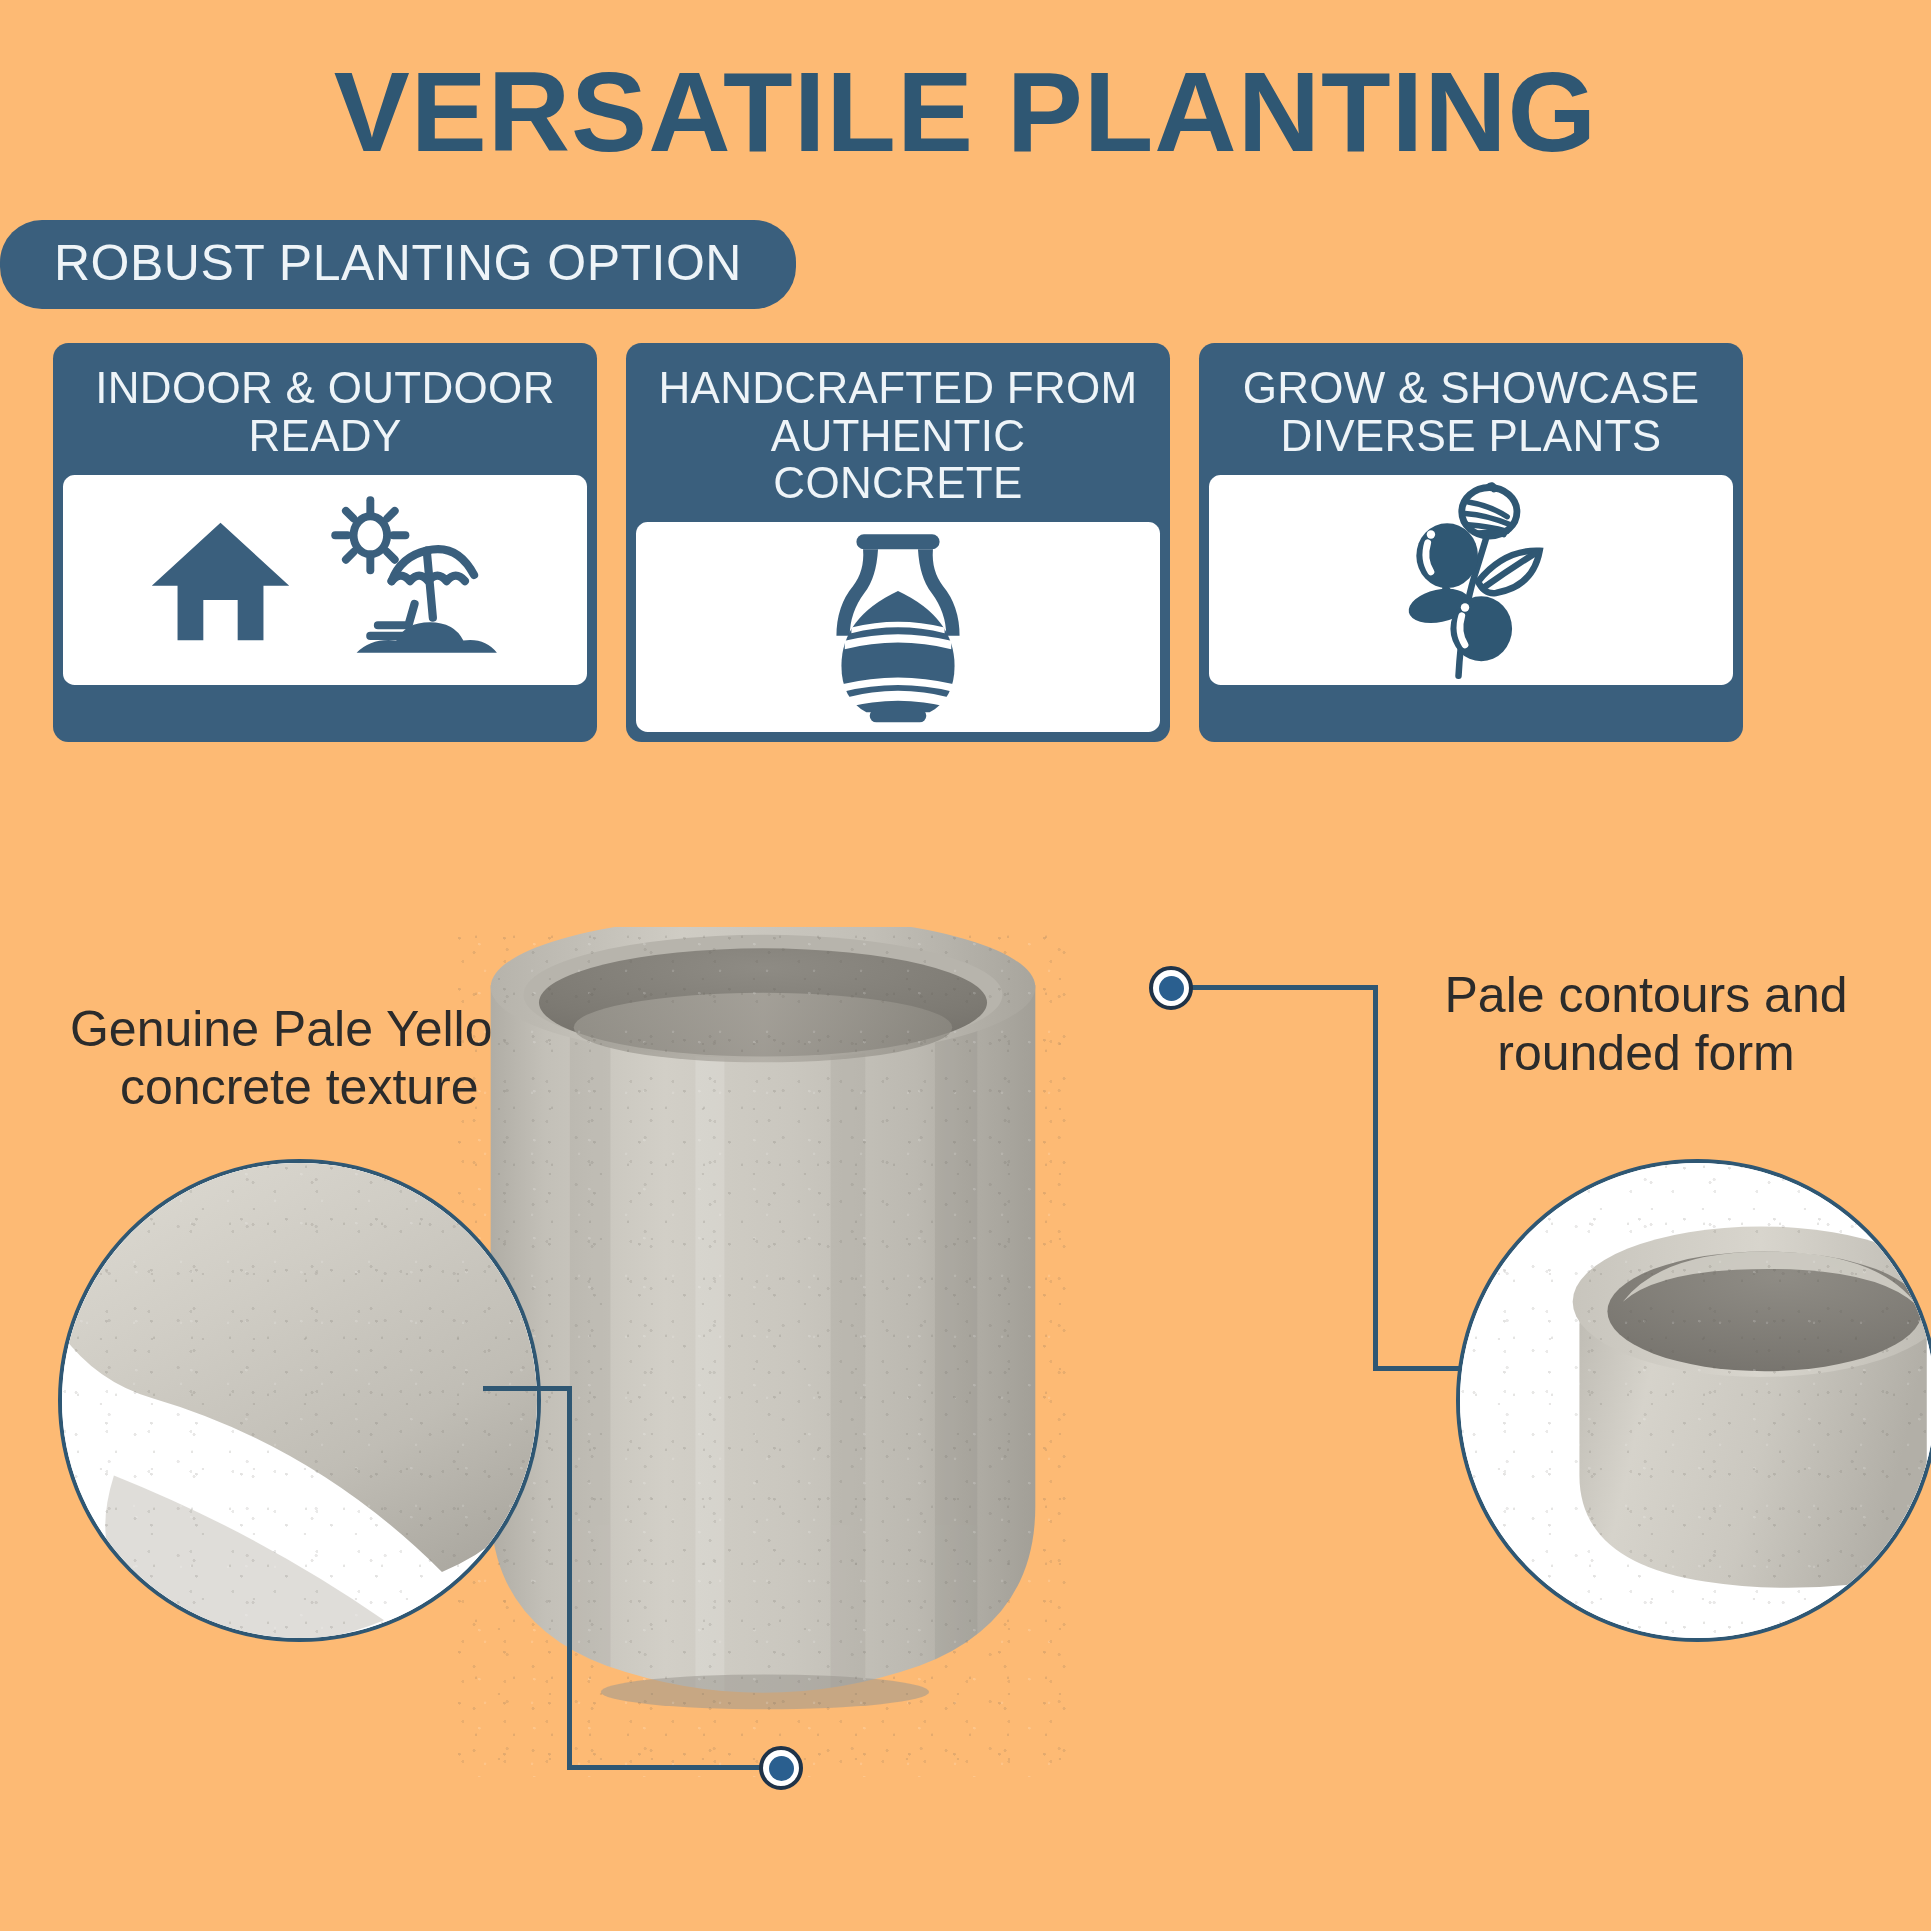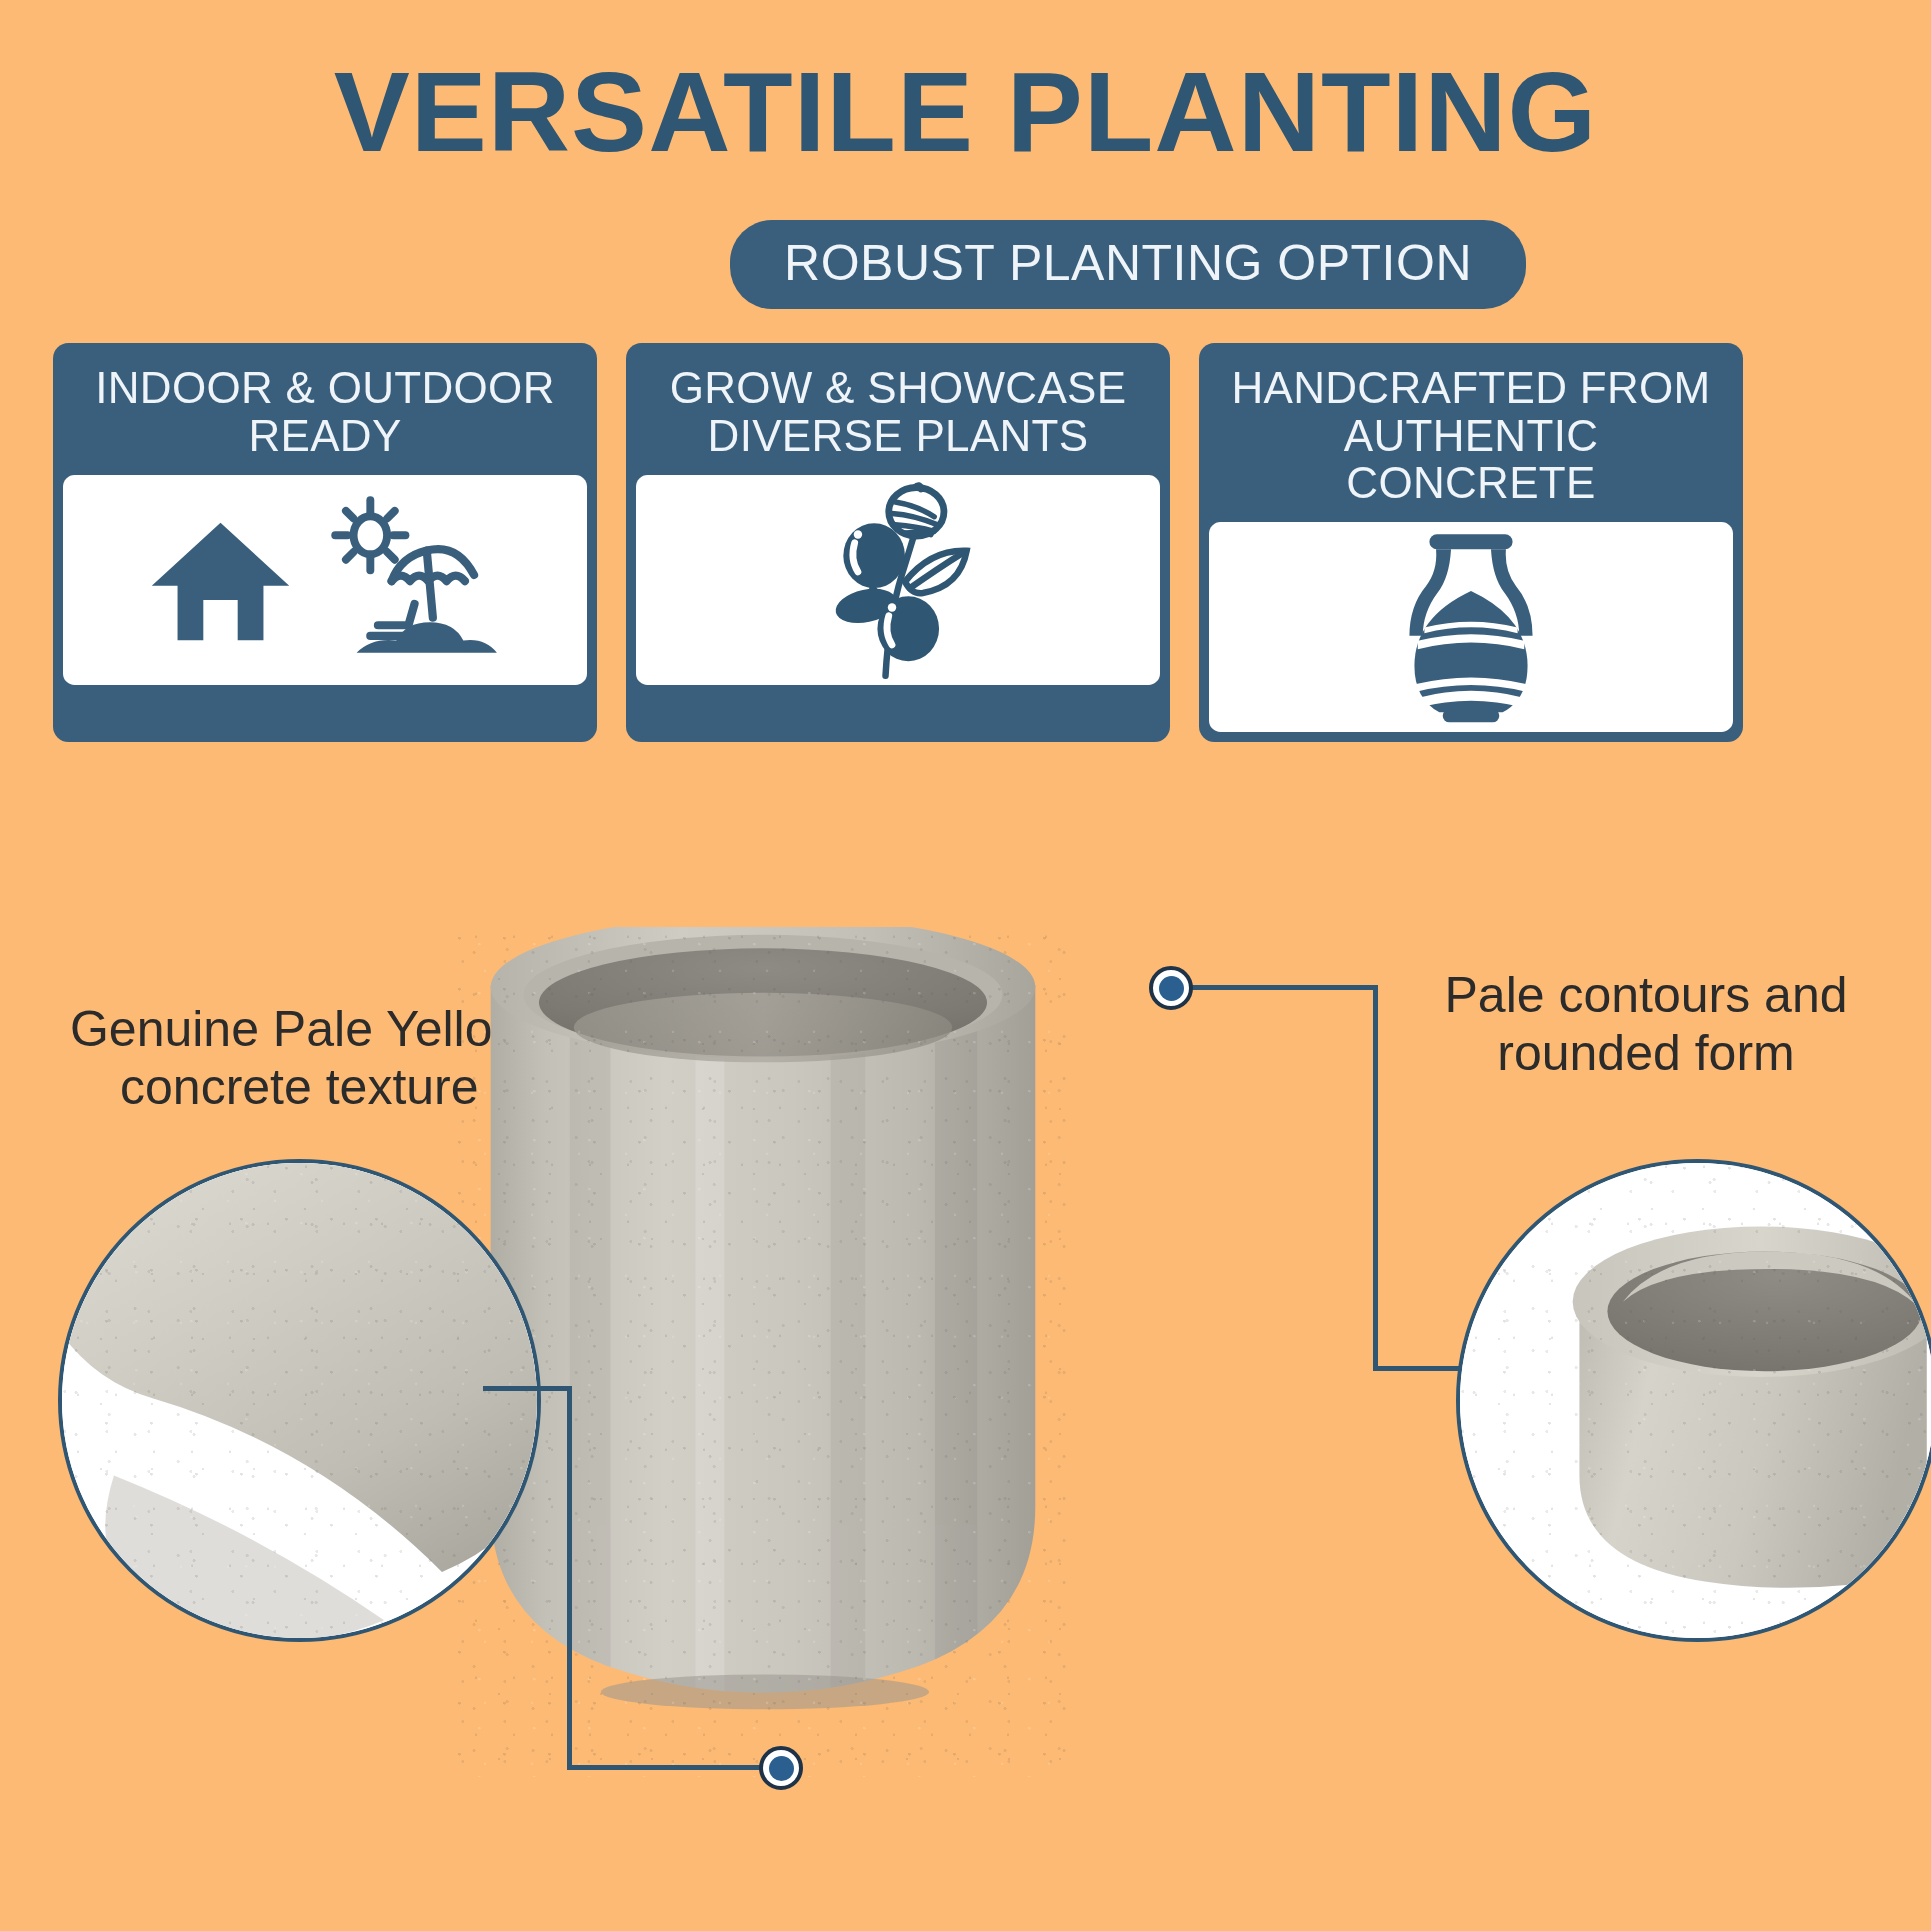--- a/index.html
+++ b/index.html
@@ -15,21 +15,21 @@
   
   .title {
     position: absolute; top: 50px; left: 0; width: 1931px;
     text-align: center;
     font-size: 114px; font-weight: 700; letter-spacing: 1px;
     color: #2f5773; line-height: 1.08;
     font-family: "Liberation Sans", sans-serif;
   }
   .pill-wrap {
     position: absolute; top: 220px; left: 0; width: 1526px;
-    display: flex; justify-content: flex-end;
+    display: flex; justify-content: flex-start;
   }
   .pill {
     background: #3a5f7d; color: #eef4f8;
     border-radius: 42px;
     padding: 13.5px 54px 17.4px 54px;
     font-size: 50px; font-weight: 400; letter-spacing: 0.5px;
     white-space: nowrap;
   }
 
   
@@ -158,20 +158,48 @@
               <path d="M38 85 L58 85 L62 71"></path>
               <path d="M33 92 L62 92"></path>
             </g>
             <path d="M24 103 q10 -10 26 -8 q6 -12 22 -12 q16 0 22 12 q14 -2 22 8 Z" fill="#3a5f7d"></path>
           </svg>
         </span>
       </div>
     </div>
 
     <div class="card">
+      <div class="card-head">HANDCRAFTED FROM AUTHENTIC CONCRETE</div>
+      <div class="card-body">
+        <span>
+          <svg width="154" height="193" viewBox="0 0 92 116">
+            <g fill="#3a5f7d">
+
+              <rect x="21" y="2" width="50" height="9" rx="4.5"></rect>
+
+              <path d="M25 11 h9 q-1 17 -8 26 q-9 12 -9 26 h-8 q0 -18 10 -30 q7 -9 6 -22 Z"></path>
+              <path d="M67 11 h-9 q1 17 8 26 q9 12 9 26 h8 q0 -18 -10 -30 q-7 -9 -6 -22 Z"></path>
+
+              <path d="M46 36 q-34 16 -34 45 q0 20 15 28 h38 q15 -8 15 -28 q0 -29 -34 -45 Z"></path>
+
+              <rect x="29" y="107" width="34" height="8" rx="4"></rect>
+            </g>
+
+            <g fill="#ffffff">
+              <path d="M18 58 q28 -7 56 0 l0 3.4 q-28 -7 -56 0 Z"></path>
+              <path d="M14 66 q32 -8 64 0 l0 5 q-32 -8 -64 0 Z"></path>
+              <path d="M13 92 q33 -8 66 0 l0 4.6 q-33 -8 -66 0 Z"></path>
+              <path d="M15 100 q31 -8 62 0 l0 6 q-31 -8 -62 0 Z"></path>
+            </g>
+          </svg>
+        </span>
+      </div>
+    </div>
+
+    <div class="card">
       <div class="card-head">GROW &amp; SHOWCASE DIVERSE PLANTS</div>
       <div class="card-body">
         <span>
           <svg width="169" height="198" viewBox="0 0 104 122">
             <g fill="none" stroke="#2f5773" stroke-width="4" stroke-linecap="round">
 
               <path d="M44 120 q2 -36 10 -62 q5 -16 8 -26"></path>
 
               <path d="M50 88 q-6 -14 -14 -22"></path>
             </g>
@@ -197,48 +225,20 @@
               <path d="M25 38 q-3 10 2 18" fill="none" stroke="#ffffff" stroke-width="4.2" stroke-linecap="round"></path>
               <circle cx="27" cy="33" r="2.6" fill="#ffffff"></circle>
             </g>
 
             <ellipse cx="32" cy="77" rx="19" ry="10" fill="#2f5773" transform="rotate(-12 32 77)"></ellipse>
 
             <g>
               <ellipse cx="58" cy="91" rx="19" ry="20" fill="#2f5773"></ellipse>
               <path d="M46 83 q-3 10 2 18" fill="none" stroke="#ffffff" stroke-width="4.2" stroke-linecap="round"></path>
               <circle cx="48" cy="78" r="2.6" fill="#ffffff"></circle>
-            </g>
-          </svg>
-        </span>
-      </div>
-    </div>
-
-    <div class="card">
-      <div class="card-head">HANDCRAFTED FROM AUTHENTIC CONCRETE</div>
-      <div class="card-body">
-        <span>
-          <svg width="154" height="193" viewBox="0 0 92 116">
-            <g fill="#3a5f7d">
-
-              <rect x="21" y="2" width="50" height="9" rx="4.5"></rect>
-
-              <path d="M25 11 h9 q-1 17 -8 26 q-9 12 -9 26 h-8 q0 -18 10 -30 q7 -9 6 -22 Z"></path>
-              <path d="M67 11 h-9 q1 17 8 26 q9 12 9 26 h8 q0 -18 -10 -30 q-7 -9 -6 -22 Z"></path>
-
-              <path d="M46 36 q-34 16 -34 45 q0 20 15 28 h38 q15 -8 15 -28 q0 -29 -34 -45 Z"></path>
-
-              <rect x="29" y="107" width="34" height="8" rx="4"></rect>
-            </g>
-
-            <g fill="#ffffff">
-              <path d="M18 58 q28 -7 56 0 l0 3.4 q-28 -7 -56 0 Z"></path>
-              <path d="M14 66 q32 -8 64 0 l0 5 q-32 -8 -64 0 Z"></path>
-              <path d="M13 92 q33 -8 66 0 l0 4.6 q-33 -8 -66 0 Z"></path>
-              <path d="M15 100 q31 -8 62 0 l0 6 q-31 -8 -62 0 Z"></path>
             </g>
           </svg>
         </span>
       </div>
     </div>
   </div>
 
   <div class="callout" id="callout-left">Genuine Pale Yellow concrete texture</div>
   <div class="callout" id="callout-right">Pale contours and rounded form</div>
 

